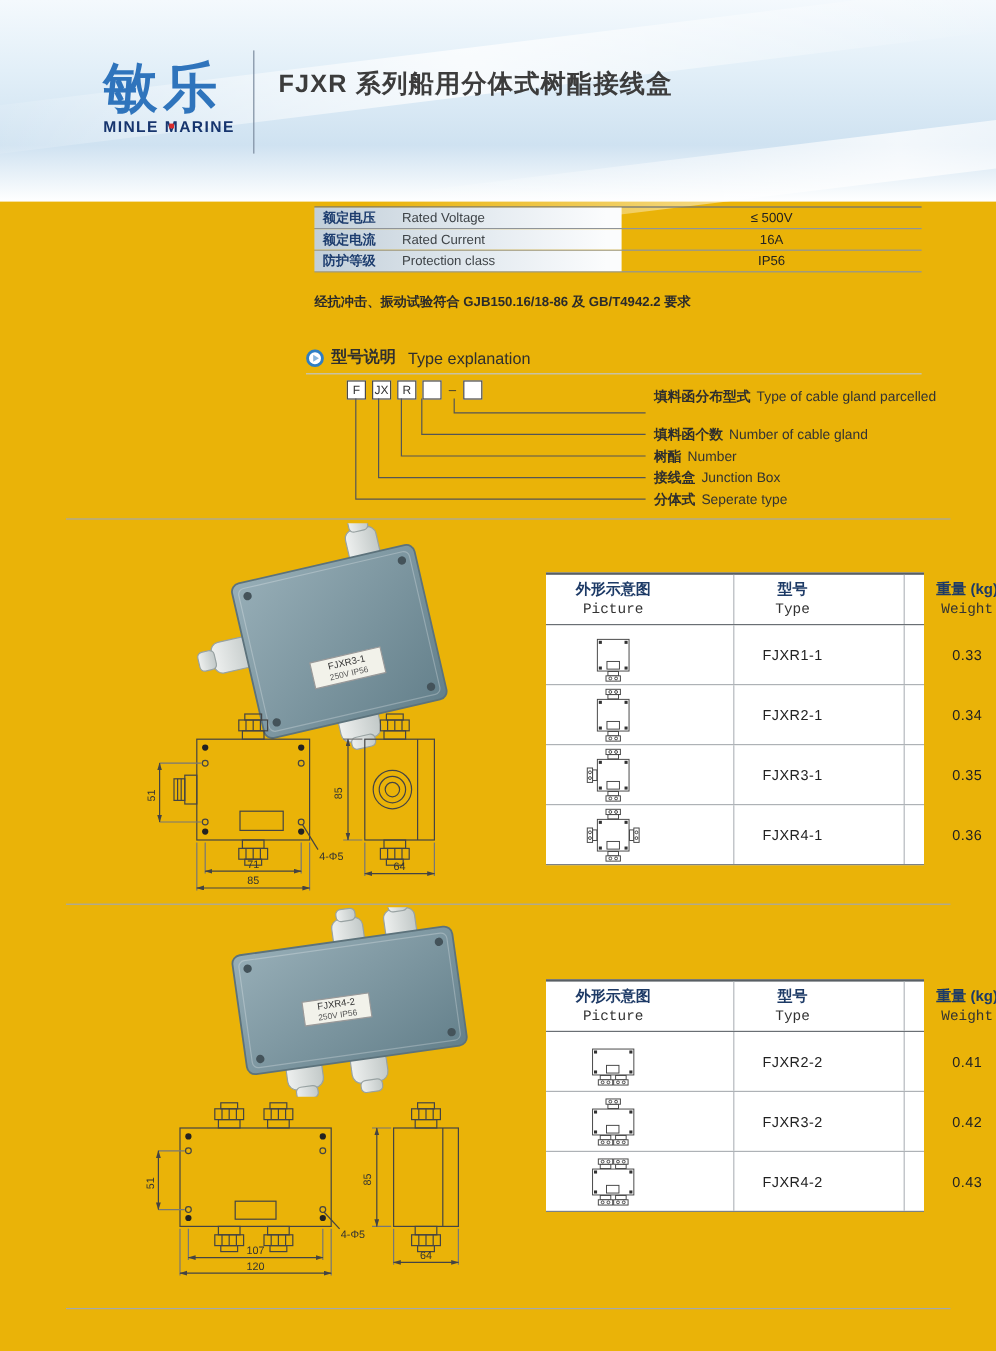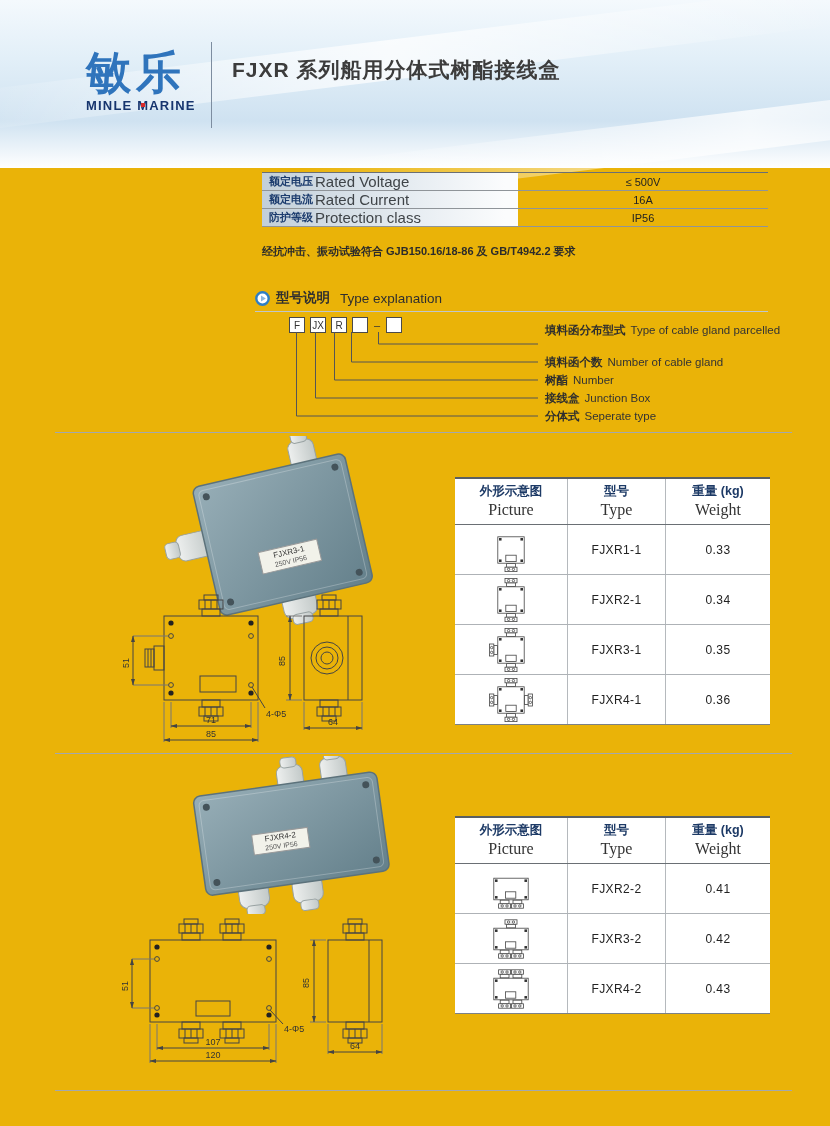--- a/index.html
+++ b/index.html
@@ -17,21 +17,21 @@
   .vline{position:absolute;left:211px;top:42px;width:1px;height:86px;background:#7d8da0;}
   .title-cn{font-size:21px;font-weight:bold;color:#3c3c3c;letter-spacing:1px;}
   .title-en{font-size:18px;color:#3c3c3c;margin-top:6px;}
 
   
   #spec{position:absolute;left:262px;top:172px;width:506px;border-top:1px solid #6a6f74;}
   .spec-row{display:flex;height:17px;border-bottom:1px solid #8f9499;align-items:center;}
   .spec-label{width:256px;height:100%;display:flex;align-items:center;padding-left:7px;box-sizing:border-box;
       background:linear-gradient(90deg,#c2cfd9 0%,#e7edf2 60%,#fbfcfd 95%);}
   .spec-label .cn{font-size:11px;font-weight:bold;color:#1c3c6e;}
-  .spec-label .en{font-size:15px;color:#3f4448;margin-left:2px;}
+  .spec-label .en{font-size:11px;color:#3f4448;margin-left:22px;}
   .spec-value{flex:1;text-align:center;font-size:11px;color:#222;}
   .note-cn{position:absolute;left:262px;top:244px;font-size:11px;font-weight:bold;color:#2b2b2b;}
   .note-en{position:absolute;left:262px;top:258px;font-size:10px;color:#333;}
 
   
   #texp-head{position:absolute;left:255px;top:289px;display:flex;align-items:center;gap:6px;}
   #texp-head .cn{font-size:13.5px;font-weight:bold;color:#2f2f2f;}
   #texp-head .en{font-size:13.5px;color:#2f2f2f;margin-left:4px;}
   .head-rule{position:absolute;left:255px;top:311px;width:513px;height:1px;background:#c0c6cc;}
   #code-row{position:absolute;left:289px;top:317px;display:flex;align-items:center;gap:5px;}
@@ -39,25 +39,25 @@
             display:flex;align-items:center;justify-content:center;background:#fff;}
   .code-dash{font-size:11px;color:#333;margin:0 1px;}
   .tree-label{position:absolute;left:545px;font-size:11.5px;white-space:nowrap;}
   .tree-label .cn{font-weight:bold;color:#2e2e2e;}
   .tree-label .en{color:#333;margin-left:5px;}
 
   .hr{position:absolute;left:55px;width:737px;height:1px;background:#a3a8ad;}
 
   
   .ptable{position:absolute;left:455px;width:315px;border-top:2px solid #595f64;border-bottom:1px solid #7c8186;background:#fff;}
-  .thead,.trow{display:grid;grid-template-columns:112px 98px 105px;}
+  .thead,.trow{display:grid;grid-template-columns:112px 98px 105px;gap:44px;}
   .thead{border-bottom:1px solid #6a6f74;}
   .th{text-align:center;padding:4px 0 5px;}
   .th .cn{display:block;font-size:12.5px;font-weight:bold;color:#1d3a66;}
-  .th .en{display:block;font-family:Liberation Serif, serif;font-size:16px;color:#333;margin-top:1px;}
+  .th .en{display:block;font-family:Liberation Mono, monospace;font-size:12px;color:#333;margin-top:1px;}
   .th + .th,.tcell + .tcell{border-left:1px solid #b5b9bd;}
   .trow{height:49px;border-bottom:1px solid #aeb2b6;}
   .trow:last-child{border-bottom:none;}
   .tcell{display:flex;align-items:center;justify-content:center;font-size:12px;color:#222;letter-spacing:.4px;}
 
   svg text{font-family:"Liberation Sans",sans-serif;}
 </style>
 </head>
 <body>
 

